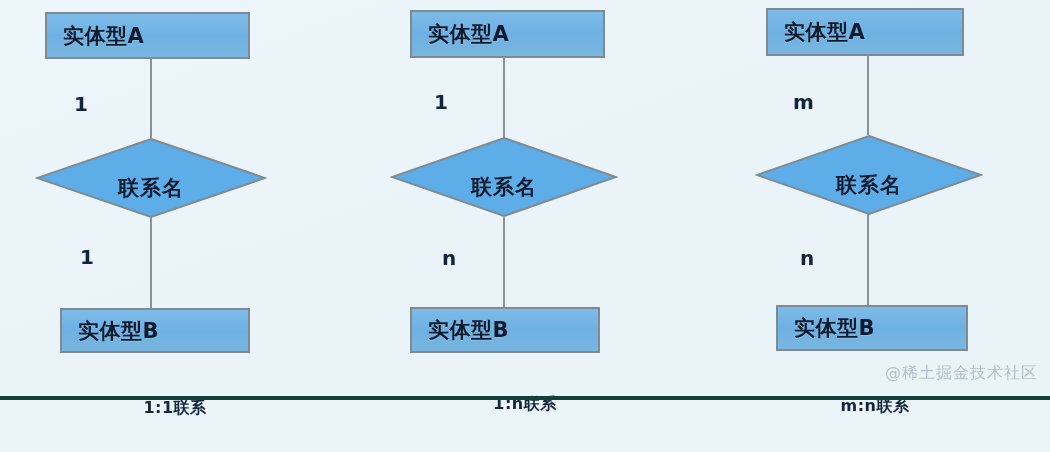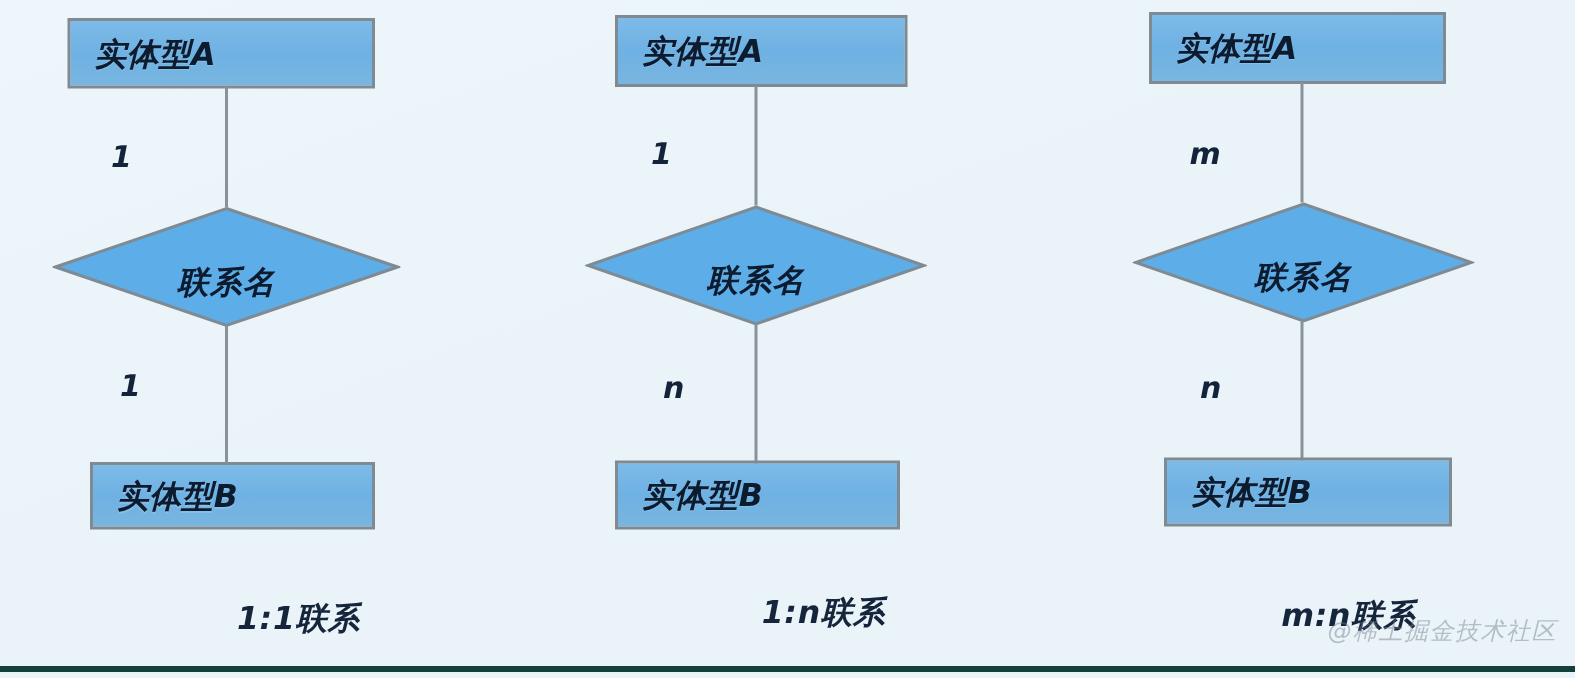--- a/index.html
+++ b/index.html
@@ -13,23 +13,22 @@
     background: #eaf4f9;
     font-family: "DejaVu Sans", "Liberation Sans", sans-serif;
     overflow: hidden;
     position: relative;
   }
 
   #canvas {
     position: absolute;
     left: 0; top: 0;
     width: 1050px;
-    height: 448px;
+    height: 400px;
     background: linear-gradient(160deg, #edf6fa 0%, #e9f3f8 55%, #eaf3f8 100%);
-    font-style: italic;
   }
 
   
   .diagram {
     position: absolute;
     top: 0;
     width: 350px;
     height: 452px;
   }
   .d1 { left: 0px; }
@@ -92,23 +91,22 @@
     line-height: 1;
   }
 
   
   .caption {
     position: absolute;
     width: 100%;
     text-align: center;
     color: #15253c;
     font-weight: bold;
-    font-size: 21px;
+    font-size: 16px;
     letter-spacing: 0.5px;
-    padding-left: 24px;
   }
 
   
   #watermark {
     position: absolute;
     right: 12px;
     bottom: 16px;
     color: rgba(110, 125, 140, 0.45);
     font-size: 16px;
     letter-spacing: 1px;

